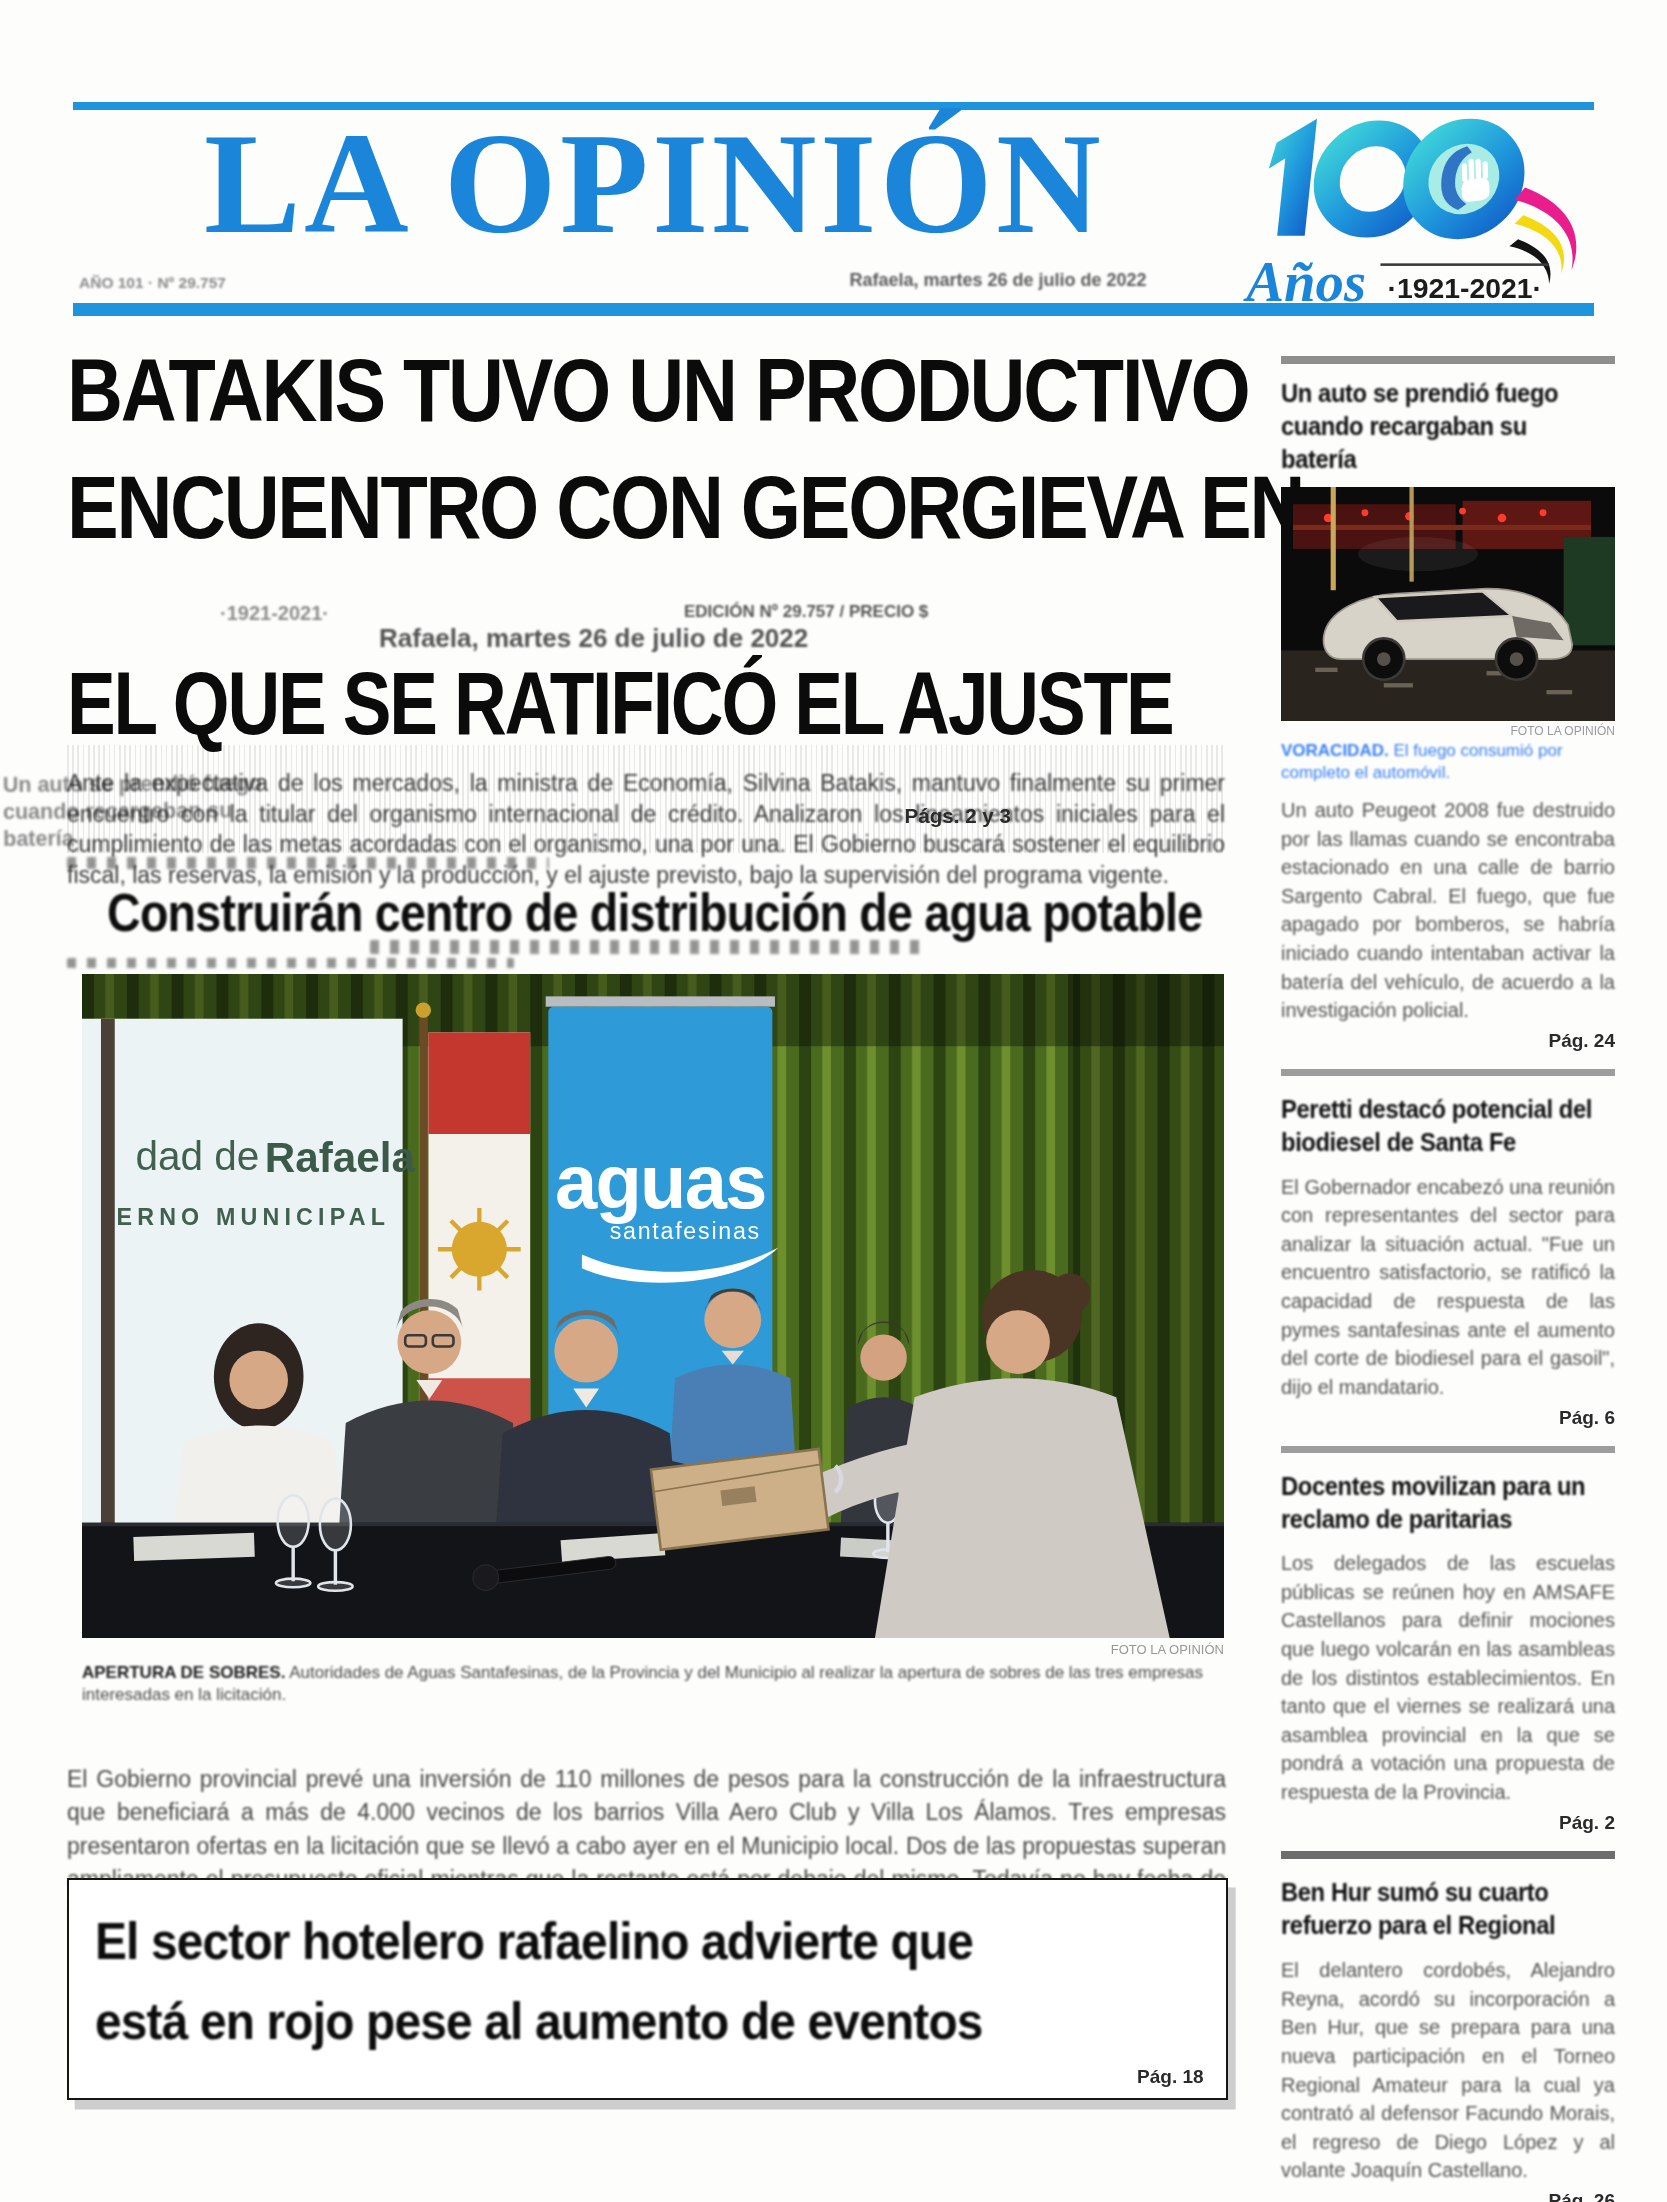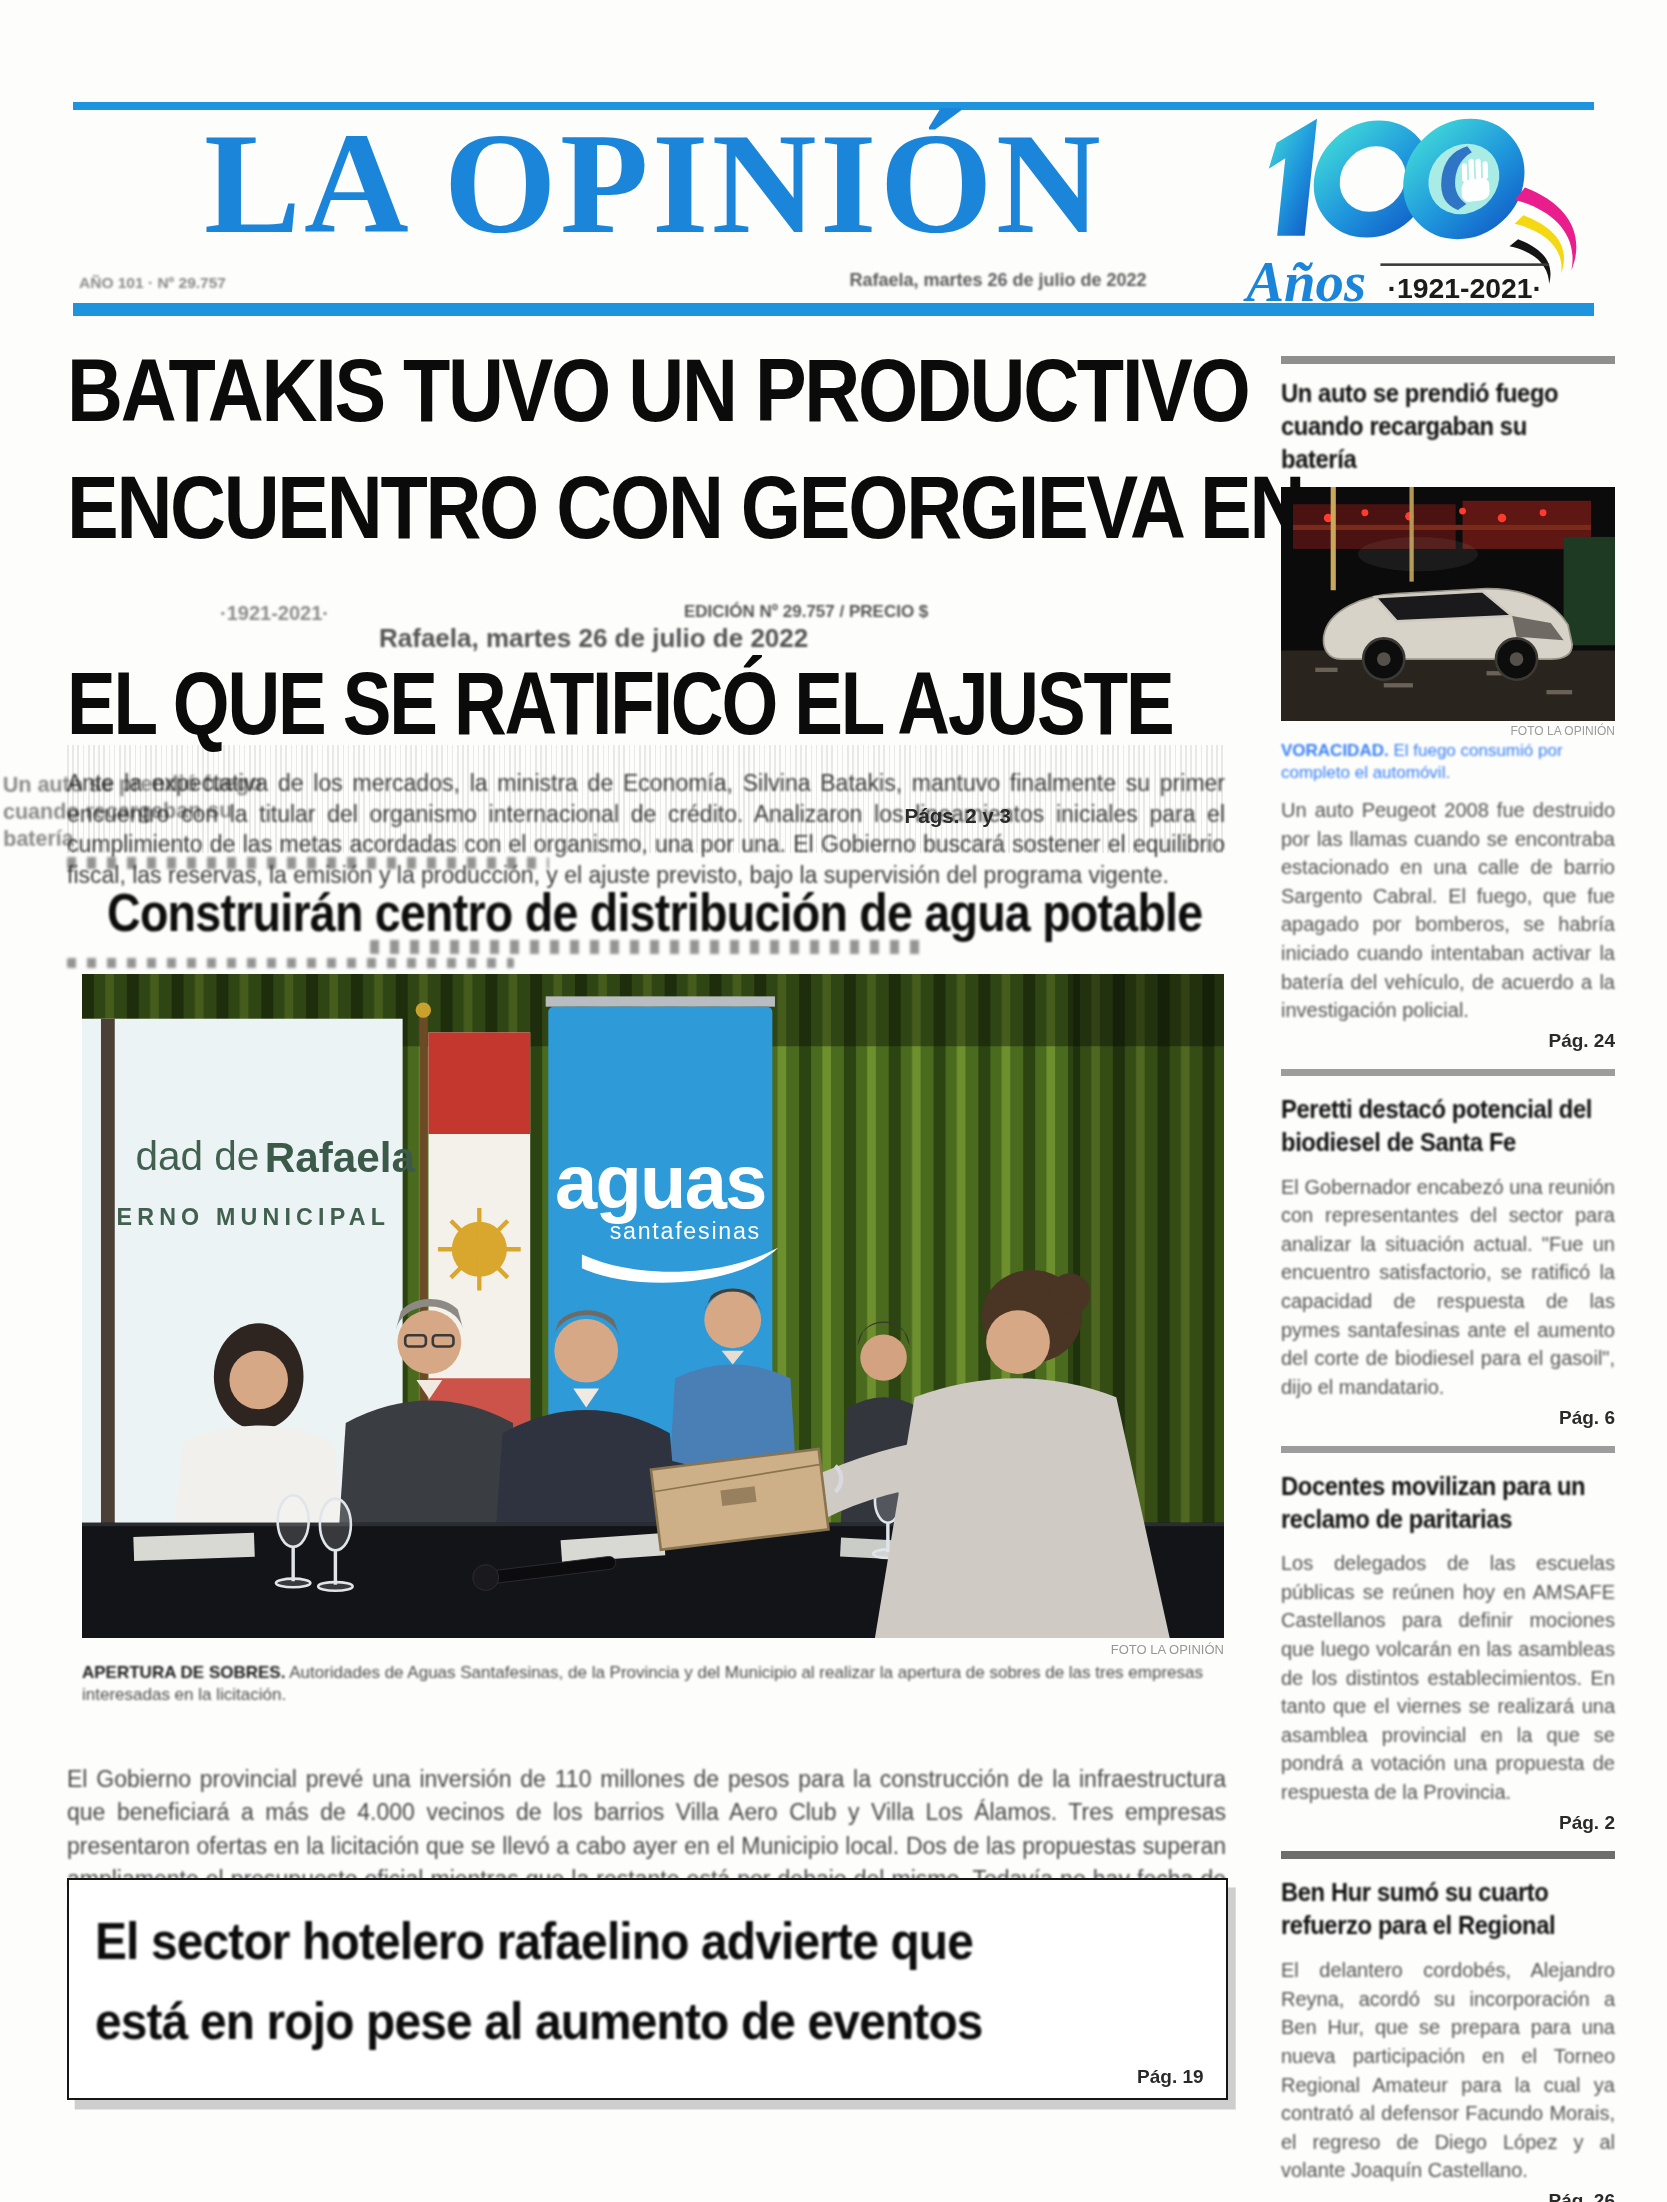--- a/index.html
+++ b/index.html
@@ -273,21 +273,21 @@
 
   <p class="abs body-water deg3">El Gobierno provincial prevé una inversión de 110 millones de pesos para la construcción de la infraestructura que beneficiará a más de 4.000 vecinos de los barrios Villa Aero Club y Villa Los Álamos. Tres empresas presentaron ofertas en la licitación que se llevó a cabo ayer en el Municipio local. Dos de las propuestas superan ampliamente el presupuesto oficial mientras que la restante está por debajo del mismo. Todavía no hay fecha de inauguración del nuevo acueducto.</p>
 
   <div class="abs divider-main"></div>
 
   <div class="abs hotel-box">
     <div class="hotel-line">
       <span class="cond" style="transform:scaleX(.92);">El sector hotelero rafaelino advierte que</span></div>
     <div class="hotel-line">
       <span class="cond" style="transform:scaleX(.92);">está en rojo pese al aumento de eventos</span></div>
-    <div class="hotel-pag pag deg1">Pág. 19</div>
+    <div class="hotel-pag pag deg1">Pág. 18</div>
   </div>
 
   <aside class="abs sidebar">
     <div class="sb-bar"></div>
 
     <section>
       <h2 class="sb-h" style="margin:0;">Un auto se prendió fuego cuando recargaban su batería</h2>
       <div class="sb-photo">
         <svg viewBox="0 0 390 272" preserveAspectRatio="none">
           <rect width="390" height="272" fill="#0b0b0c"></rect>

